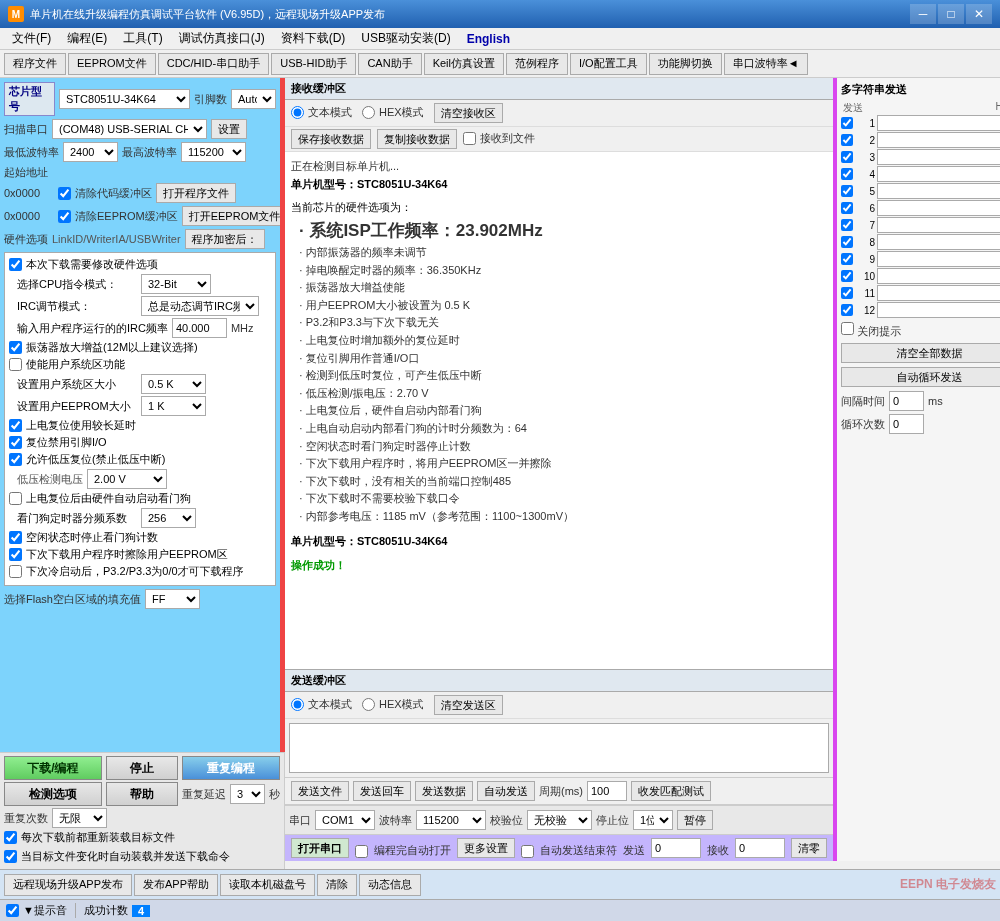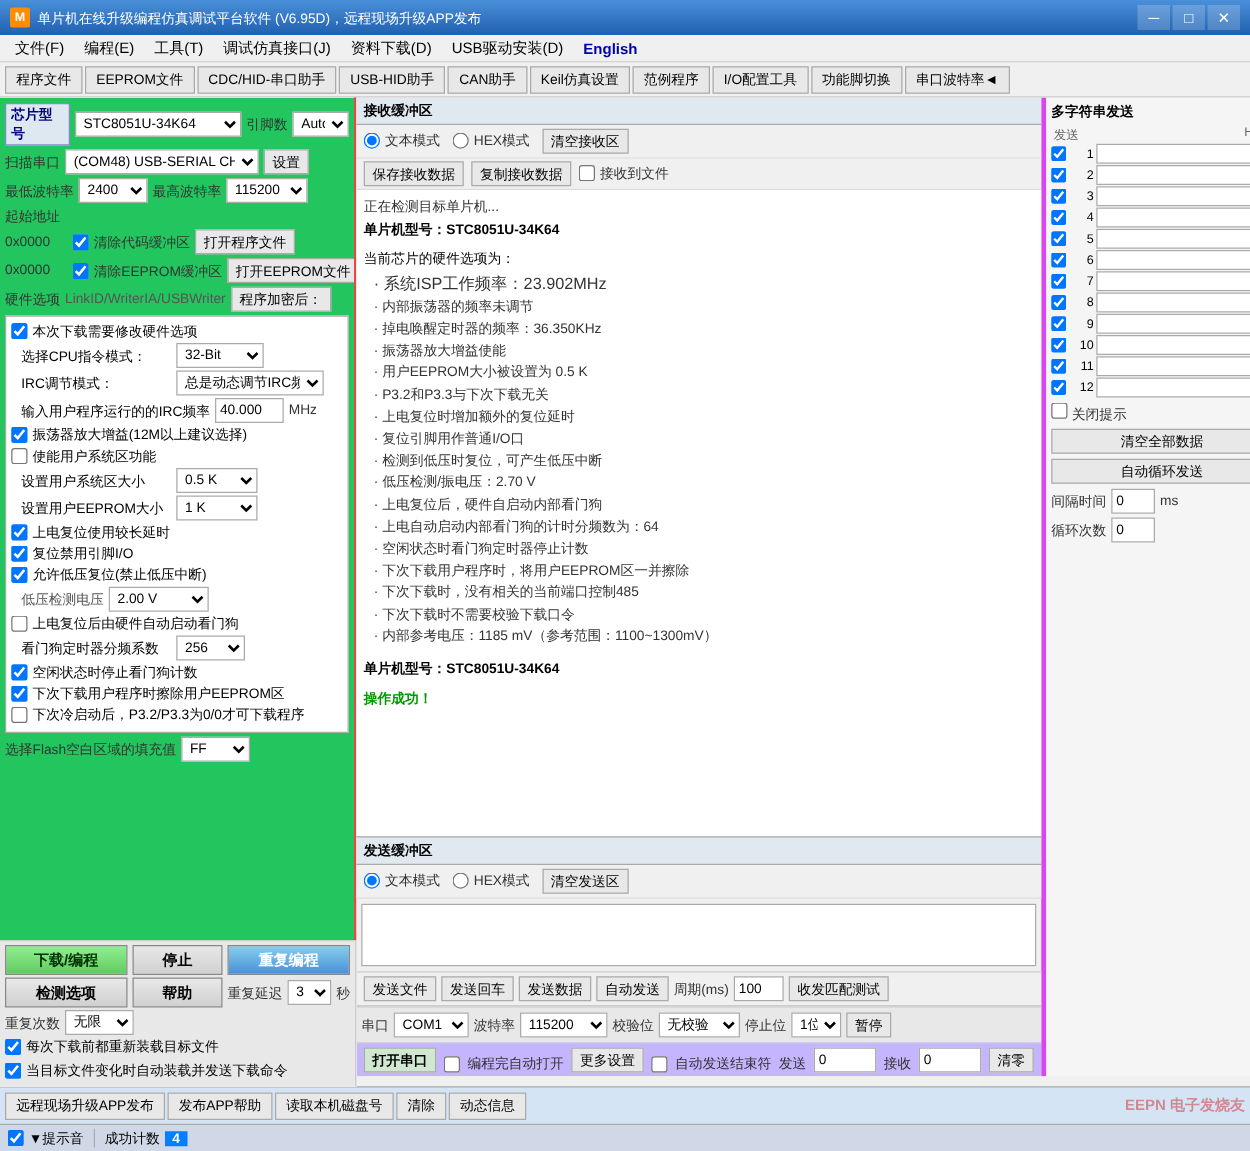--- a/index.html
+++ b/index.html
@@ -85,22 +85,22 @@
     }
 
     .main-layout {
       display: flex;
       height: calc(921px - 28px - 22px - 28px - 30px - 30px);
     }
 
     
     .left-panel {
       width: 285px;
-      background: #22c55e;
-      border-right: 2px solid #ef4444;
+      background: #7dd3fc;
+      border-right: 5px solid #ef4444;
       overflow-y: auto;
       padding: 4px;
       flex-shrink: 0;
     }
 
     
     .right-panel {
       flex: 1;
       display: flex;
       flex-direction: column;
@@ -565,21 +565,21 @@
           </div>
         </div>
 
         <div class="info-display">
           <div style="color:#333;">正在检测目标单片机...</div>
           <div style="color:#000; font-weight:bold;">单片机型号：STC8051U-34K64</div>
           <div style="margin-top:6px;">
             <span>当前芯片的硬件选项为：</span>
           </div>
           <div id="hw-items">
-              <div style="padding-left: 8px; font-size: 13px; color: rgb(51, 51, 51);">· 系统ISP工作频率：23.902MHz</div>
+              <div style="padding-left: 8px; font-size: 17px; color: rgb(51, 51, 51); font-weight: bold;">· 系统ISP工作频率：23.902MHz</div>
               <div style="padding-left: 8px; font-size: 11px; color: rgb(51, 51, 51);">· 内部振荡器的频率未调节</div>
               <div style="padding-left: 8px; font-size: 11px; color: rgb(51, 51, 51);">· 掉电唤醒定时器的频率：36.350KHz</div>
               <div style="padding-left: 8px; font-size: 11px; color: rgb(51, 51, 51);">· 振荡器放大增益使能</div>
               <div style="padding-left: 8px; font-size: 11px; color: rgb(51, 51, 51);">· 用户EEPROM大小被设置为 0.5 K</div>
               <div style="padding-left: 8px; font-size: 11px; color: rgb(51, 51, 51);">· P3.2和P3.3与下次下载无关</div>
               <div style="padding-left: 8px; font-size: 11px; color: rgb(51, 51, 51);">· 上电复位时增加额外的复位延时</div>
               <div style="padding-left: 8px; font-size: 11px; color: rgb(51, 51, 51);">· 复位引脚用作普通I/O口</div>
               <div style="padding-left: 8px; font-size: 11px; color: rgb(51, 51, 51);">· 检测到低压时复位，可产生低压中断</div>
               <div style="padding-left: 8px; font-size: 11px; color: rgb(51, 51, 51);">· 低压检测/振电压：2.70 V</div>
               <div style="padding-left: 8px; font-size: 11px; color: rgb(51, 51, 51);">· 上电复位后，硬件自启动内部看门狗</div>

